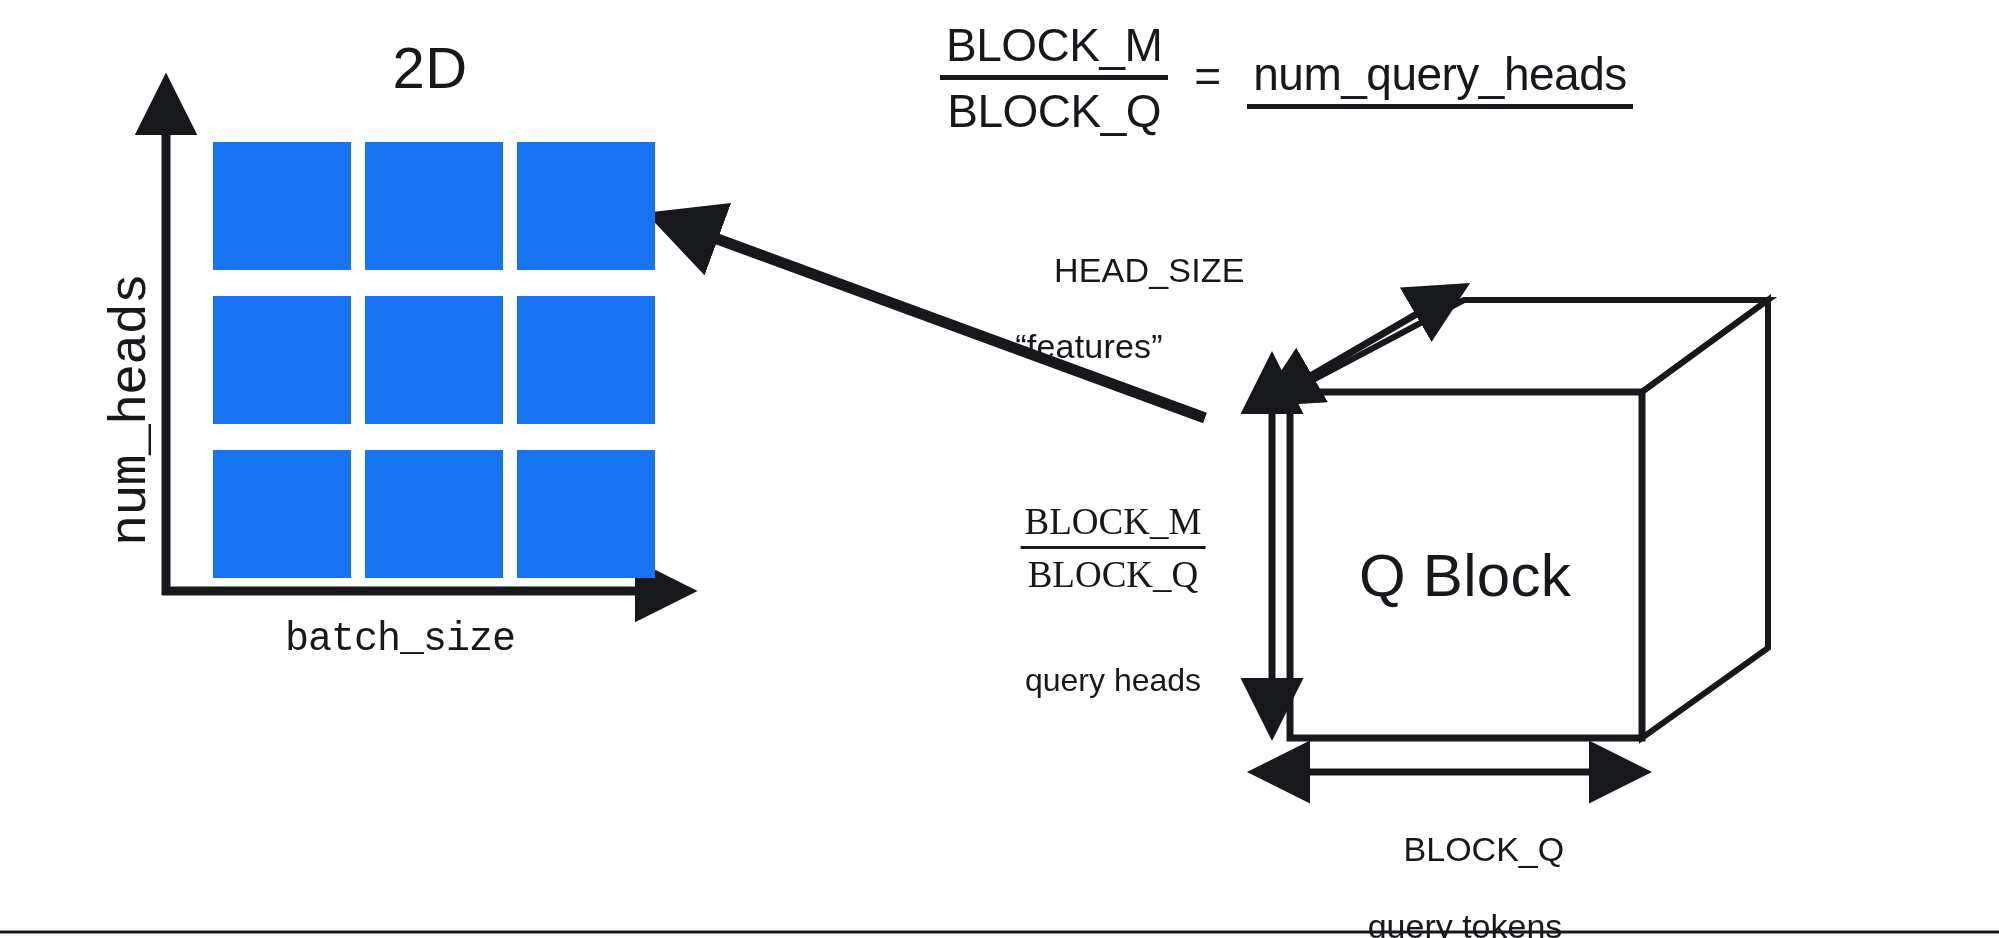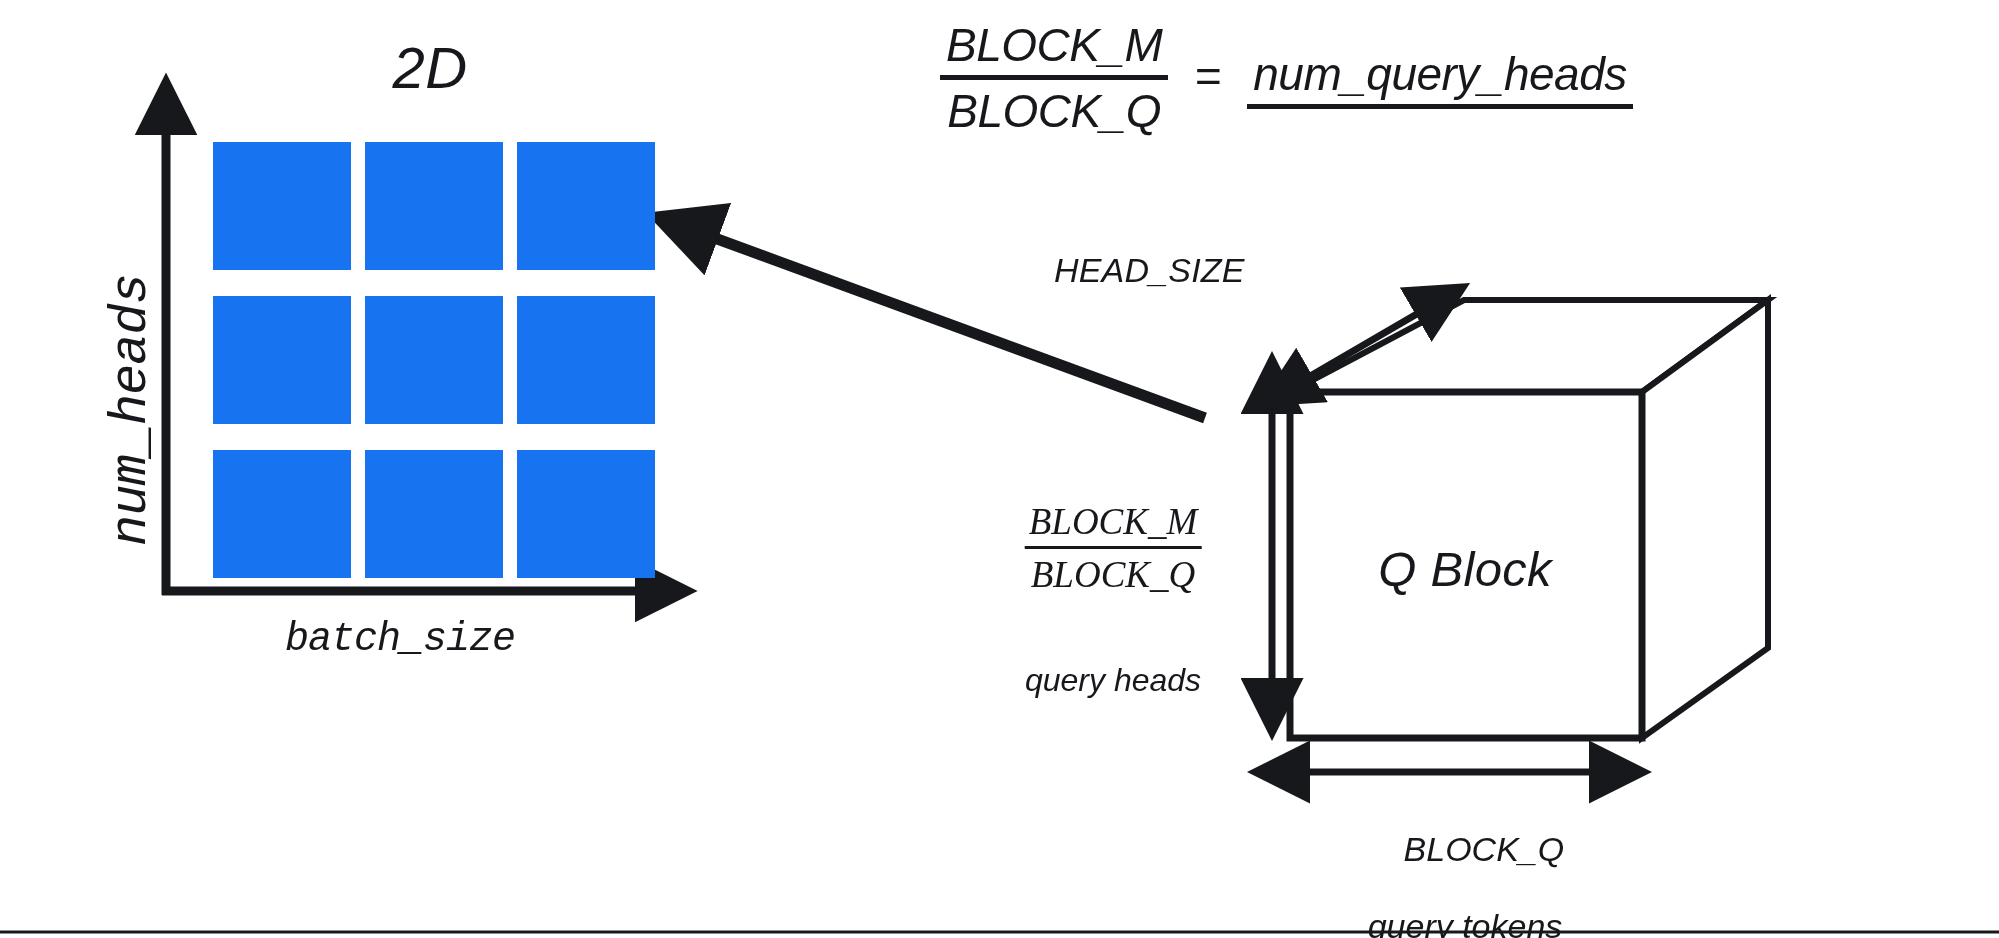--- a/index.html
+++ b/index.html
@@ -11,21 +11,20 @@
     width: 1999px;
     height: 938px;
     overflow: hidden;
     font-family: "Liberation Sans", sans-serif;
   }
   #canvas {
     position: relative;
     width: 1999px;
     height: 938px;
     background: #ffffff;
-    font-style: italic;
   }
   svg.layer {
     position: absolute;
     top: 0;
     left: 0;
     width: 1999px;
     height: 938px;
   }
   .txt {
     position: absolute;
@@ -115,21 +114,21 @@
     transform: translateX(-50%);
     letter-spacing: 0.2px;
   }
   #head-size-label .l2 {
     display: block;
     margin-top: 7px;
   }
   #q-block-label {
     left: 1465px;
     top: 545px;
-    font-size: 49px;
+    font-size: 60px;
     transform: translateX(-50%);
     letter-spacing: 0.3px;
   }
   #left-frac {
     position: absolute;
     left: 1113px;
     top: 500px;
     transform: translateX(-50%);
     display: flex;
     flex-direction: column;
@@ -236,20 +235,21 @@
     </div>
     <div id="eq-sign">=</div>
     <div class="frac">
       <div class="num">num_query_heads</div>
       <div class="bar"></div>
     </div>
   </div>
 
   <div class="txt sans" id="head-size-label">
     <span>HEAD_SIZE</span>
+    <span class="l2">“features”</span>
   </div>
 
   <div class="txt sans" id="q-block-label">Q Block</div>
 
   <div id="left-frac">
     <div class="num">BLOCK_M</div>
     <div class="bar"></div>
     <div class="den">BLOCK_Q</div>
   </div>
 

